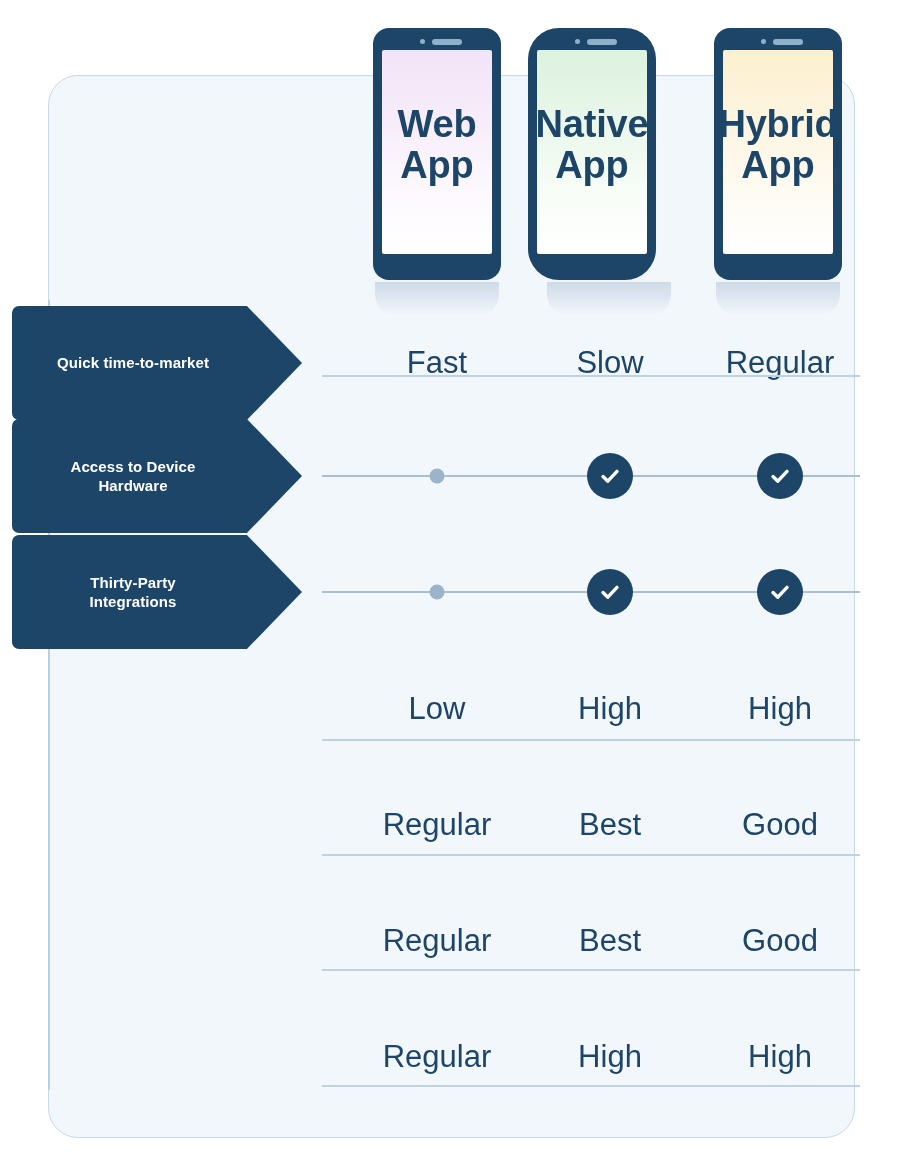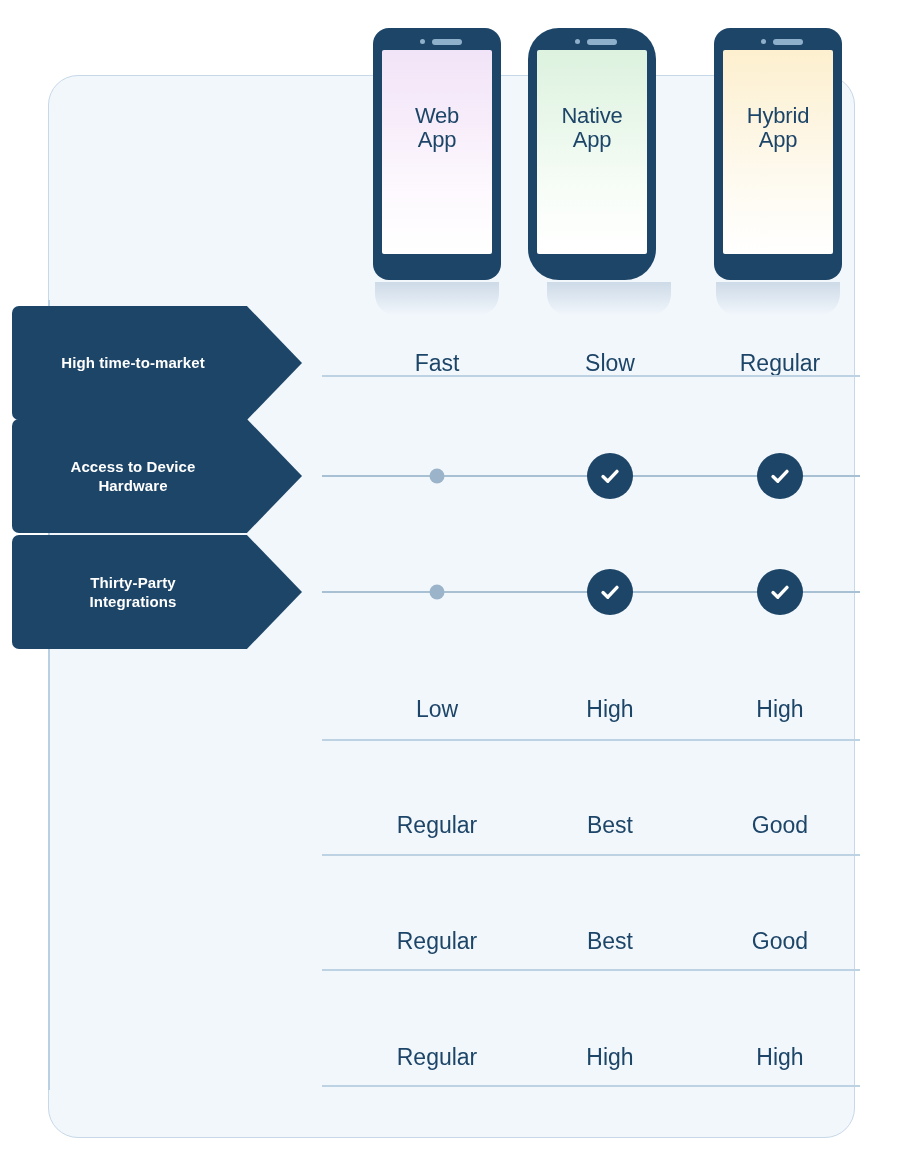--- a/index.html
+++ b/index.html
@@ -63,25 +63,25 @@
   .phone-speaker {
     position: absolute;
     top: 11px;
     left: 59px;
     width: 30px;
     height: 6px;
     border-radius: 3px;
     background: #8fb0cb;
   }
   .phone-label {
-    font-size: 22px;
+    font-size: 38px;
     line-height: 1.07;
     color: #1d4568;
     text-align: center;
-    font-weight: 400;
+    font-weight: 700;
     margin-top: 54px;
     letter-spacing: -0.2px;
   }
   .phone-shadow {
     position: absolute;
     top: 282px;
     width: 124px;
     height: 34px;
     border-radius: 0 0 22px 22px;
     background: linear-gradient(to bottom, rgba(150,175,200,0.40), rgba(150,175,200,0.0));
@@ -156,21 +156,21 @@
     position: absolute;
     left: 322px;
     top: 0;
     width: 538px;
     height: 100%;
   }
   .value-cell {
     position: absolute;
     top: 50%;
     transform: translate(-50%, -50%);
-    font-size: 23px;
+    font-size: 31px;
     color: #1d4568;
     text-align: center;
     white-space: nowrap;
   }
   .col-web    { left: 115px; }
   .col-native { left: 288px; }
   .col-hybrid { left: 458px; }
 
   .row-separator {
     position: absolute;
@@ -253,21 +253,21 @@
     <div class="phone-label">
       <span>Hybrid</span><br>
       <span>App</span>
     </div>
   </div>
 </div>
 
 <div class="row" style="top:306px">
   <div class="row-arrow">
     <div class="row-arrow-label">
-      <span>High time-to-market</span>
+      <span>Quick time-to-market</span>
     </div>
   </div>
   <div class="row-values">
     <div class="value-cell col-web">Fast</div>
     <div class="value-cell col-native">Slow</div>
     <div class="value-cell col-hybrid">Regular</div>
   </div>
 </div>
 <div class="row-separator" style="top:375px"></div>
 

